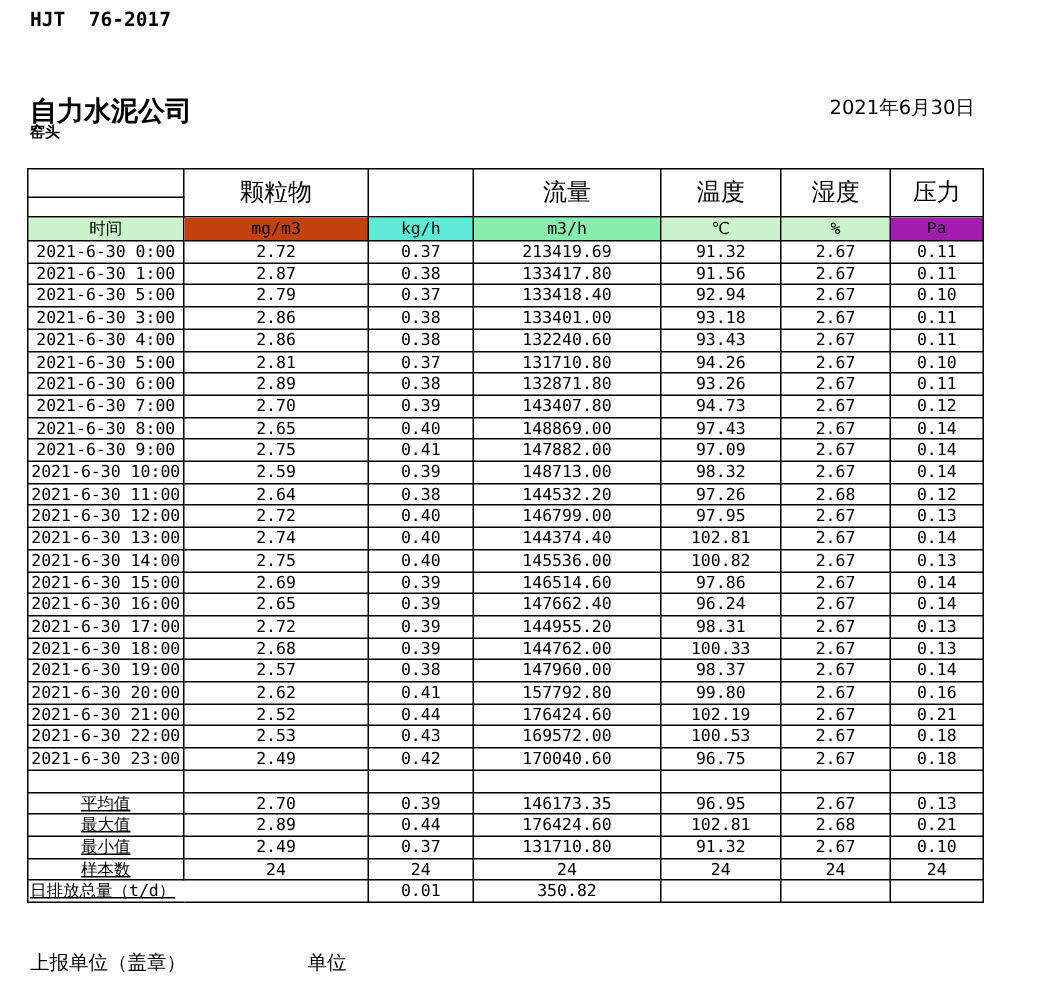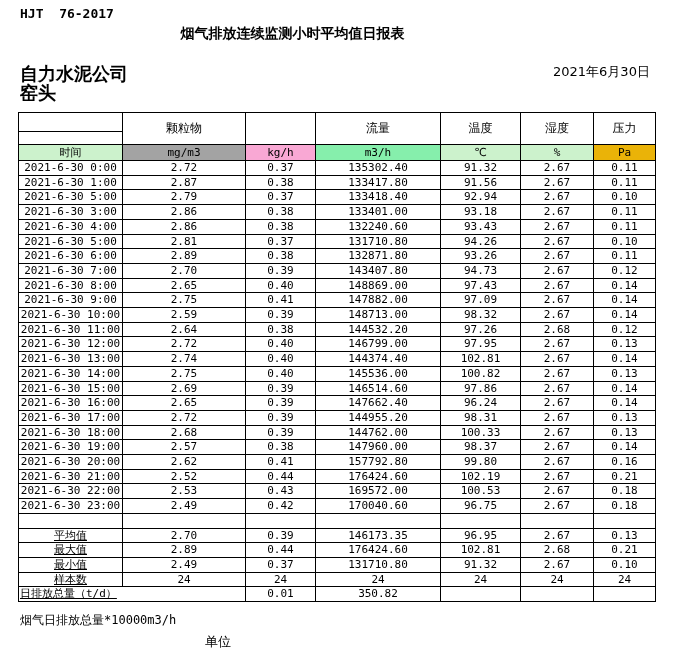--- a/index.html
+++ b/index.html
@@ -18,38 +18,38 @@
     position: absolute; left: 20px; top: 6px;
     font-weight: bold; font-size: 13px; white-space: pre;
     font-family: "DejaVu Sans Mono", "DejaVu Sans", sans-serif;
   }
   .title {
     position: absolute; left: 0; top: 25px; width: 585px;
     text-align: center; font-weight: bold; font-size: 14px;
   }
   .company { position: absolute; left: 20px; top: 62px; font-weight: bold; font-size: 18px; }
   .report-date { position: absolute; left: 553px; top: 63px; font-size: 13px; }
-  .station { position: absolute; left: 20px; top: 81px; font-weight: bold; font-size: 18px; }
+  .station { position: absolute; left: 20px; top: 81px; font-weight: bold; font-size: 10px; }
 
   table.report {
     position: absolute; left: 18px; top: 112px;
     border-collapse: collapse; table-layout: fixed;
     width: 637px;
   }
   table.report th, table.report td {
     border: 1px solid #000;
     padding: 0;
     text-align: center;
     font-weight: normal;
     font-size: 11px;
     overflow: hidden;
     white-space: nowrap;
     font-family: "DejaVu Sans Mono", "DejaVu Sans", sans-serif;
   }
-  tr.group-row th { height: 18px; font-size: 12px; }
+  tr.group-row th { height: 18px; font-size: 16px; }
   tr.group-row2 th { height: 12px; }
   tr.unit-row th { height: 15px; background: #ccf2cc; margin-left: 16px; }
   tr.data-row td, tr.spacer-row td, tr.summary-row td, tr.total-row td {
     height: 13.7px; line-height: 13.7px;
   }
   tr.summary-row td.label-cell span { text-decoration: underline; }
   tr.total-row td.total-label {
     text-align: left; padding-left: 1px; margin-left: 18px;
   }
   tr.total-row td.total-label span { text-decoration: underline; }
@@ -58,21 +58,20 @@
     font-family: "DejaVu Sans Mono", "DejaVu Sans", sans-serif; }
   .sig-report { position: absolute; left: 20px; top: 633px; font-size: 13px; }
   .sig-unit { position: absolute; left: 205px; top: 633px; font-size: 13px; }
 </style>
 </head>
 <body>
 
 <div class="page">
 
   <div class="std-no">HJT  76-2017</div>
-  <div class="title">烟气排放连续监测小时平均值日报表</div>
   <div class="company">自力水泥公司</div>
   <div class="report-date">2021年6月30日</div>
   <div class="station">窑头</div>
 
   <table class="report">
     <colgroup>
       <col style="width:104px">
         <col style="width:123px">
         <col style="width:70px">
       <col style="width:125px">
@@ -88,34 +87,34 @@
         <th rowspan="2">流量</th>
         <th rowspan="2">温度</th>
         <th rowspan="2">湿度</th>
         <th rowspan="2">压力</th>
       </tr>
       <tr class="group-row2">
         <th></th>
       </tr>
       <tr class="unit-row">
         <th style="background: rgb(204, 242, 204);">时间</th>
-        <th style="background: #a3a3a3;">mg/m3</th>
-        <th style="background: #f9a8d4;">kg/h</th>
+        <th style="background: #c2410c;">mg/m3</th>
+        <th style="background: #5eead4;">kg/h</th>
         <th style="background: #86efac;">m3/h</th>
         <th style="background: rgb(204, 242, 204);">℃</th>
         <th style="background: rgb(204, 242, 204);">%</th>
-        <th style="background: #eab308;">Pa</th>
+        <th style="background: #a21caf; font-family: Liberation Mono, monospace;">Pa</th>
       </tr>
     </thead>
     <tbody id="table-body">
         <tr class="data-row">
           <td>2021-6-30 0:00</td>
           <td>2.72</td>
           <td>0.37</td>
-          <td>135302.40</td>
+          <td>213419.69</td>
           <td>91.32</td>
           <td>2.67</td>
           <td>0.11</td>
         </tr>
         <tr class="data-row">
           <td>2021-6-30 1:00</td>
           <td>2.87</td>
           <td>0.38</td>
           <td>133417.80</td>
           <td>91.56</td>
@@ -369,16 +368,16 @@
           <td class="total-label" colspan="2"><span>日排放总量（t/d）</span></td>
           <td>0.01</td>
           <td>350.82</td>
           <td></td>
           <td></td>
           <td></td>
         </tr>
       </tbody>
   </table>
 
-  <div class="foot-note">烟气日排放总量*10000m3/h</div>
+  <div class="sig-report">上报单位（盖章）</div>
   <div class="sig-unit">单位</div>
 
 </div>
 
 </body></html>

